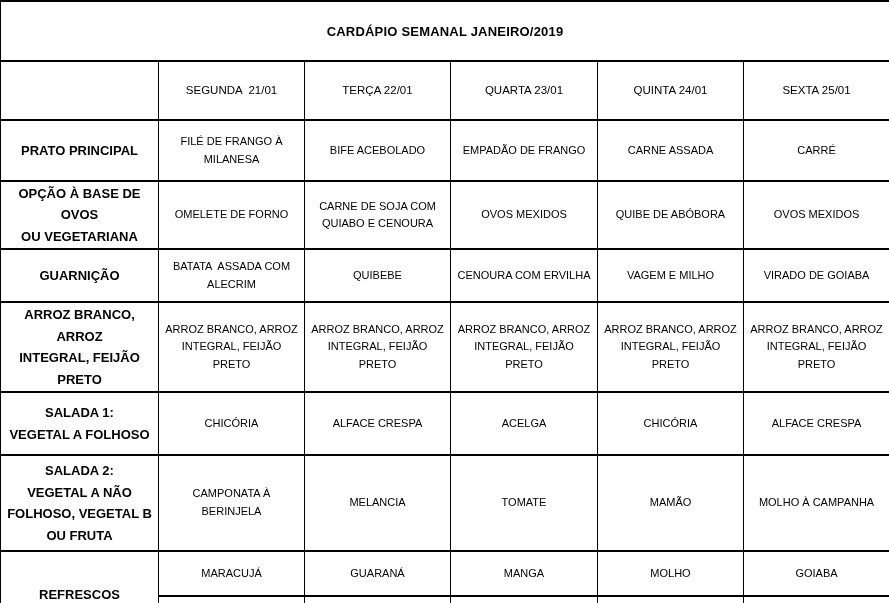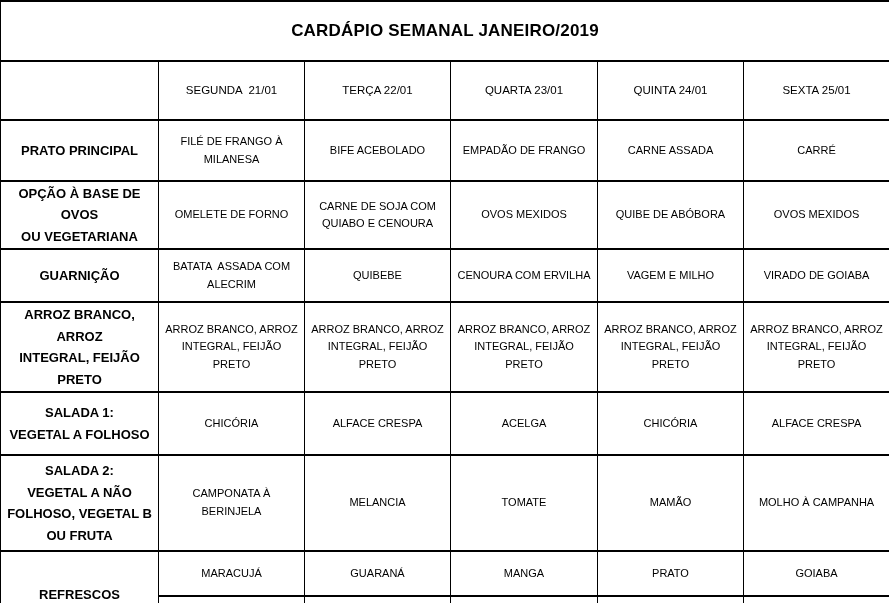--- a/index.html
+++ b/index.html
@@ -22,21 +22,21 @@
     border-right-width: 1px;
     text-align: center;
     vertical-align: middle;
     padding: 1px 3px;
     box-sizing: border-box;
     white-space: pre-wrap;
     overflow: hidden;
   }
   td.title-cell {
     font-weight: bold;
-    font-size: 17px;
+    font-size: 13px;
     letter-spacing: 0.2px;
   }
   td.day-header {
     font-weight: normal;
     font-size: 11.5px;
     line-height: 1.5;
   }
   td.row-label {
     font-weight: bold;
     font-size: 13px;
@@ -140,21 +140,21 @@
     <td class="menu-cell">TOMATE</td>
     <td class="menu-cell">MAMÃO</td>
     <td class="menu-cell">MOLHO À CAMPANHA</td>
   </tr>
 
   <tr style="height:45px">
     <td class="row-label" rowspan="2">REFRESCOS</td>
     <td class="menu-cell">MARACUJÁ</td>
     <td class="menu-cell">GUARANÁ</td>
     <td class="menu-cell">MANGA</td>
-    <td class="menu-cell">PRATO</td>
+    <td class="menu-cell">MOLHO</td>
     <td class="menu-cell">GOIABA</td>
   </tr>
 
   <tr style="height:43px">
     <td class="menu-cell">GOIABA</td>
     <td class="menu-cell">TANGERINA</td>
     <td class="menu-cell">LIMÃO</td>
     <td class="menu-cell">CARNE</td>
     <td class="menu-cell">LARANJA</td>
   </tr>

